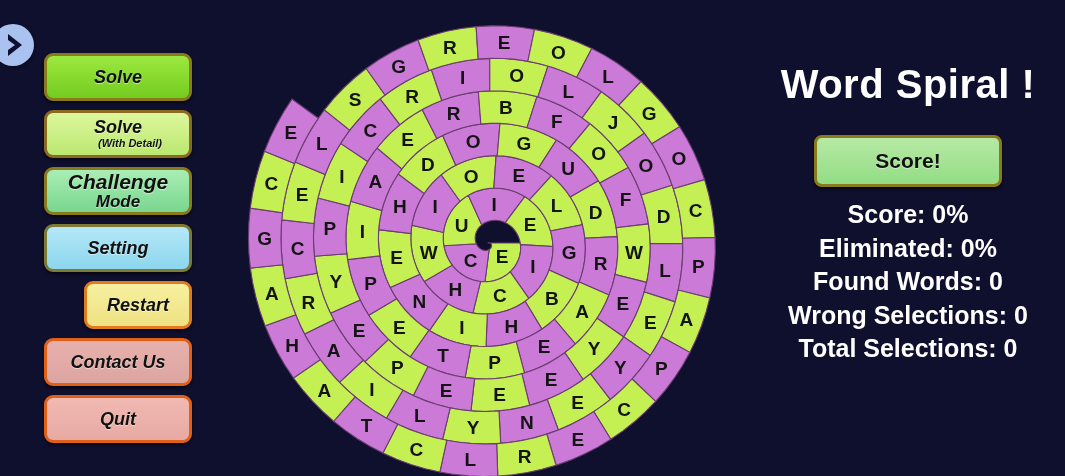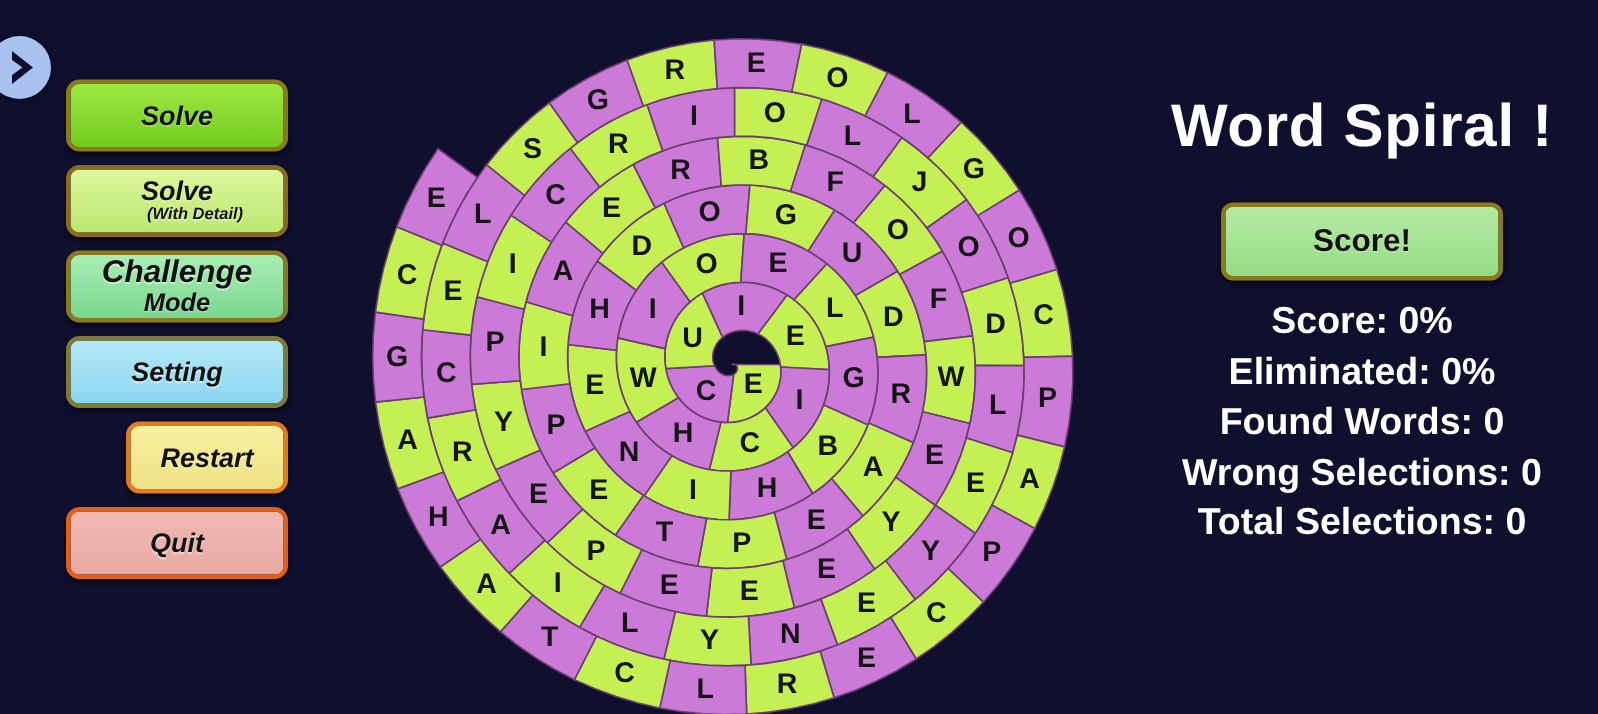--- a/index.html
+++ b/index.html
@@ -91,20 +91,23 @@
       </div>
       <div class="btn b-chal two">
         <div class="lab">Challenge</div>
         <div class="lab2">Mode</div>
       </div>
       <div class="btn b-set">
         <div class="lab">Setting</div>
       </div>
       <div class="btn b-res">
         <div class="lab">Restart</div>
+      </div>
+      <div class="btn b-con">
+        <div class="lab">Contact Us</div>
       </div>
       <div class="btn b-quit">
         <div class="lab">Quit</div>
       </div>
     </div>
 
   <div id="spiral-wrap">
     <svg id="spiral" width="510" height="492" viewBox="0 0 510 492">
         <g>
           <path d="M280.25 251.00 L280.56 253.37 L280.68 255.78 L280.61 258.23 L280.34 260.69 L279.87 263.15 L279.20 265.60 L278.33 268.02 L277.26 270.39 L275.98 272.69 L274.52 274.91 L272.86 277.03 L271.03 279.04 L269.01 280.92 L266.83 282.65 L264.50 284.22 L262.02 285.62 L259.42 286.83 L256.69 287.84 L253.87 288.65 L250.96 289.23 L247.99 289.59 L244.96 289.72 L249.16 257.49 L249.68 257.14 L250.14 256.74 L250.55 256.32 L250.88 255.87 L251.16 255.40 L251.36 254.92 L251.50 254.43 L251.57 253.95 L251.58 253.49 L251.53 253.04 L251.42 252.61 L251.25 252.22 L251.03 251.86 L250.77 251.55 L250.47 251.28 L250.13 251.07 L249.77 250.91 L249.38 250.80 L248.98 250.76 L248.57 250.78 L248.16 250.86 L247.75 251.00 Z" fill="#c4f054" stroke="#6b3d70" stroke-width="1.1"></path>

